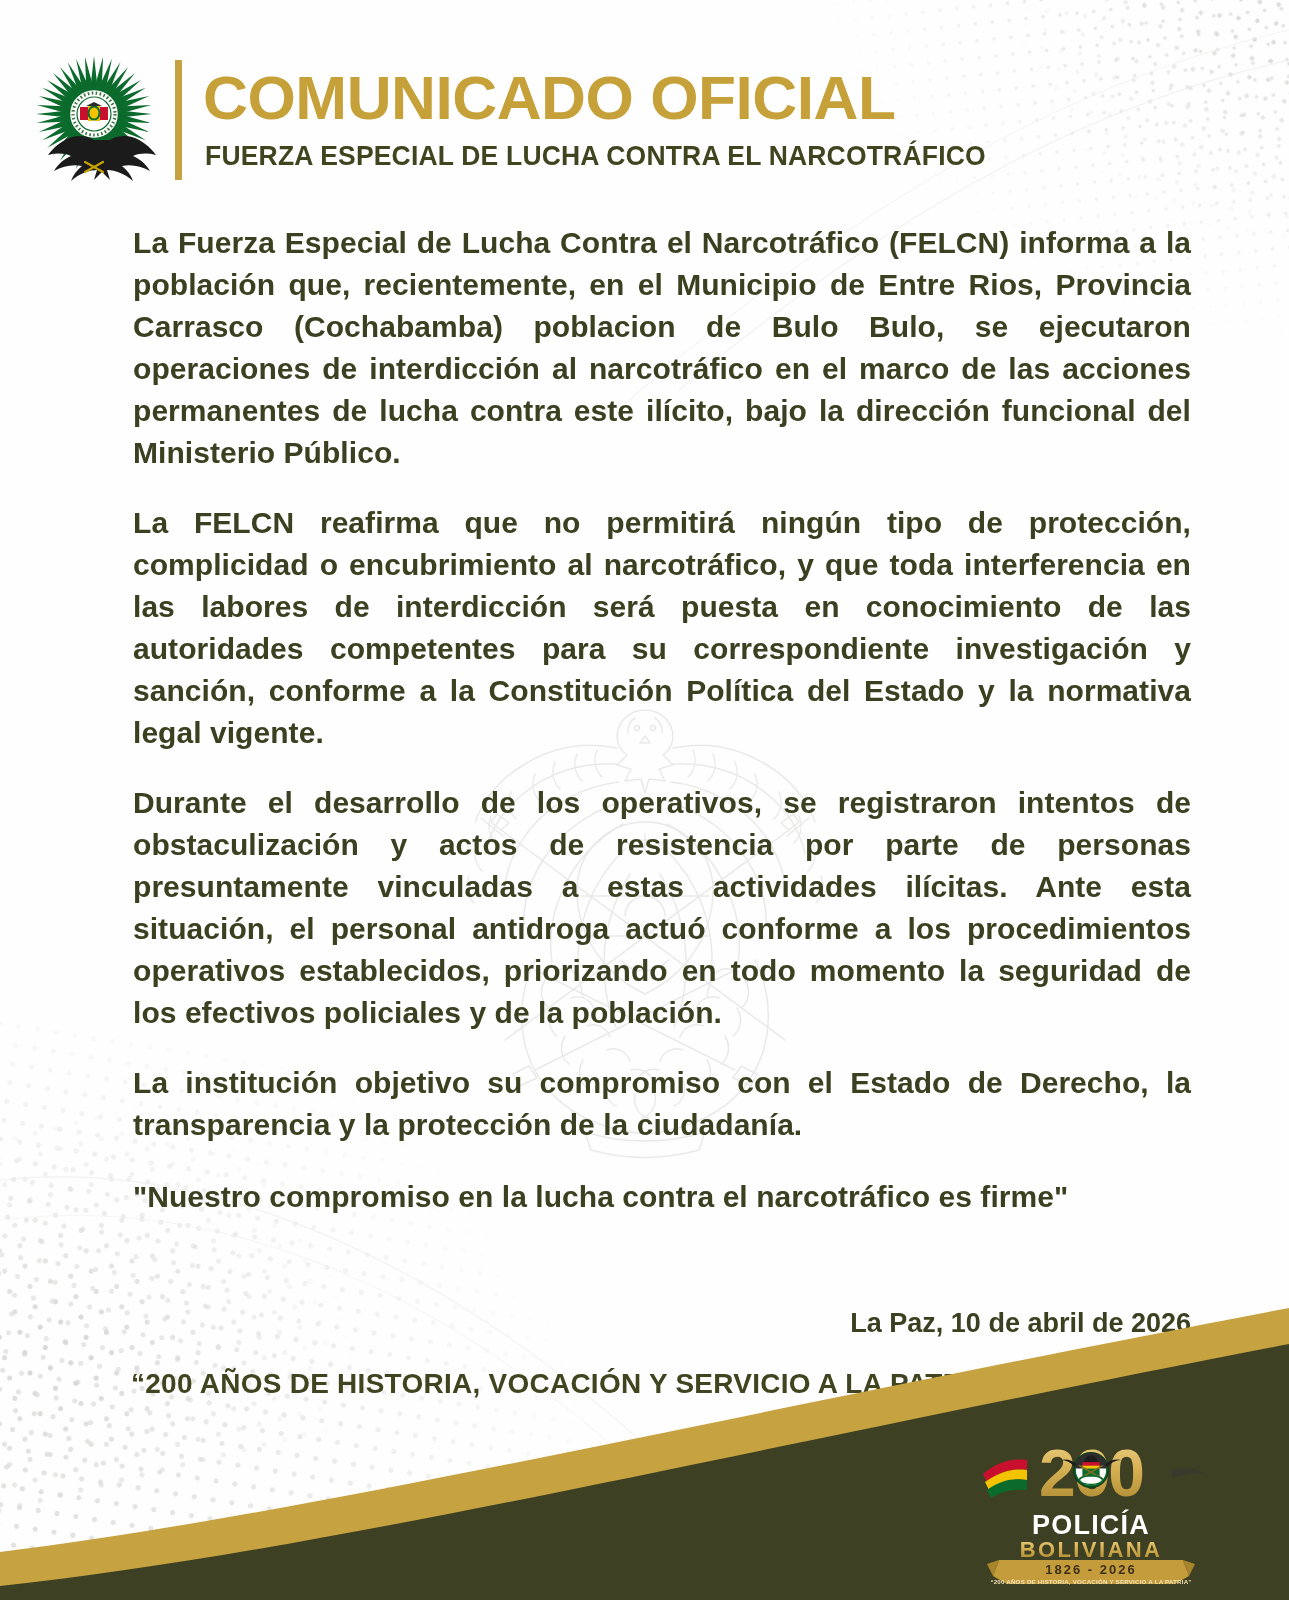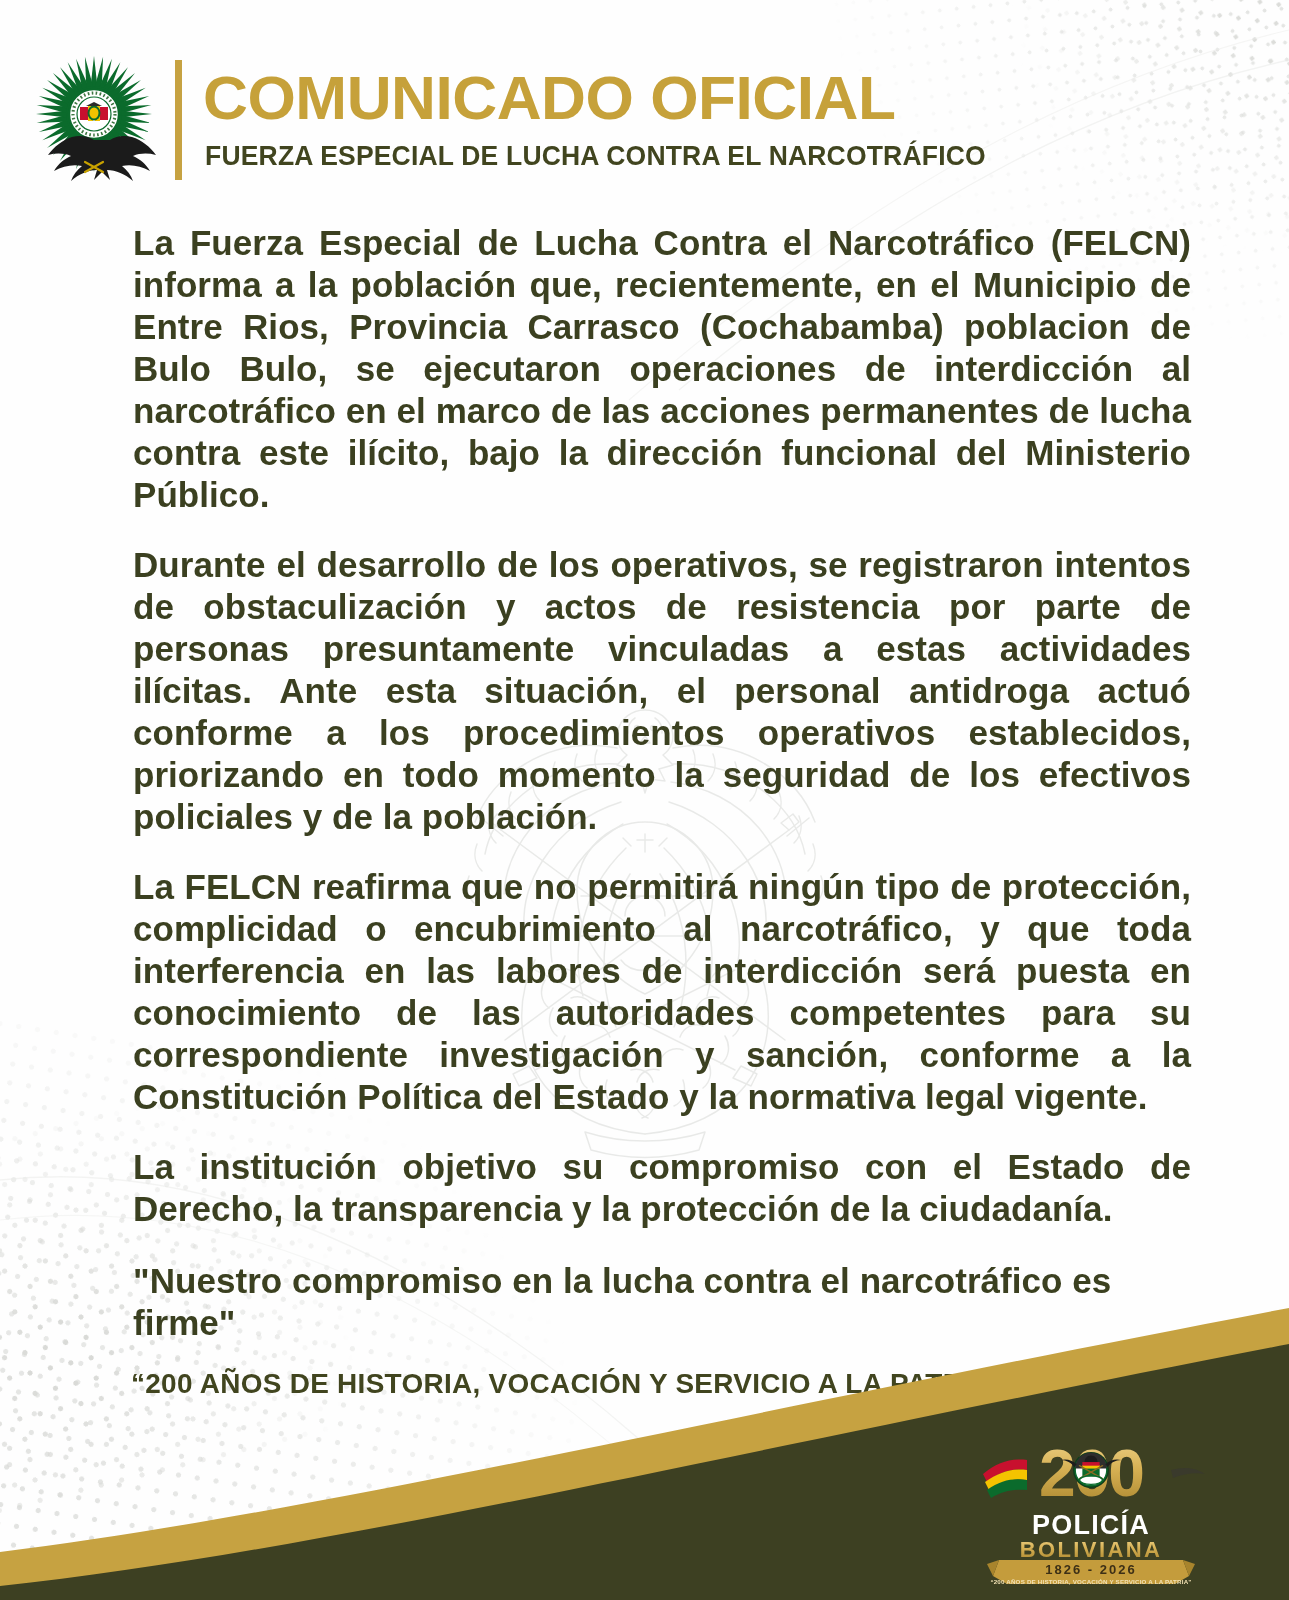--- a/index.html
+++ b/index.html
@@ -137,21 +137,21 @@
 
   
   #body-copy {
     position: absolute;
     left: 133px;
     top: 222px;
     width: 1058px;
   }
   .para {
     margin: 0 0 28px 0;
-    font-size: 35px;
+    font-size: 30px;
     line-height: 42px;
     font-weight: 700;
     color: #3b4020;
     text-align: justify;
     font-family: "Liberation Sans Narrow", "Liberation Sans", sans-serif;
     letter-spacing: 0.05px;
   }
   .para:last-child { margin-bottom: 0; }
   .para.quote {
     text-align: left;
@@ -371,26 +371,27 @@
     </svg>
 
     <div id="header-rule"></div>
 
     <div id="header-title">COMUNICADO OFICIAL</div>
     <div id="header-subtitle">FUERZA ESPECIAL DE LUCHA CONTRA EL NARCOTRÁFICO</div>
   </div>
 
   <div id="body-copy">
     <p class="para">La Fuerza Especial de Lucha Contra el Narcotráfico (FELCN) informa a la población que, recientemente, en el Municipio de Entre Rios, Provincia Carrasco (Cochabamba) poblacion de Bulo Bulo, se ejecutaron operaciones de interdicción al narcotráfico en el marco de las acciones permanentes de lucha contra este ilícito, bajo la dirección funcional del Ministerio Público.</p>
+    <p class="para">La FELCN reafirma que no permitirá ningún tipo de protección, complicidad o encubrimiento al narcotráfico, y que toda interferencia en las labores de interdicción será puesta en conocimiento de las autoridades competentes para su correspondiente investigación y sanción, conforme a la Constitución Política del Estado y la normativa legal vigente.</p>
     <p class="para">Durante el desarrollo de los operativos, se registraron intentos de obstaculización y actos de resistencia por parte de personas presuntamente vinculadas a estas actividades ilícitas. Ante esta situación, el personal antidroga actuó conforme a los procedimientos operativos establecidos, priorizando en todo momento la seguridad de los efectivos policiales y de la población.</p>
-    <p class="para">La FELCN reafirma que no permitirá ningún tipo de protección, complicidad o encubrimiento al narcotráfico, y que toda interferencia en las labores de interdicción será puesta en conocimiento de las autoridades competentes para su correspondiente investigación y sanción, conforme a la Constitución Política del Estado y la normativa legal vigente.</p>
     <p class="para">La institución objetivo su compromiso con el Estado de Derecho, la transparencia y la protección de la ciudadanía.</p>
     <p class="para quote">"Nuestro compromiso en la lucha contra el narcotráfico es firme"</p>
   </div>
 
+  <div id="date-line">La Paz, 10 de abril de 2026</div>
   <div id="motto">“200 AÑOS DE HISTORIA, VOCACIÓN Y SERVICIO A LA PATRIA”</div>
 
   <svg id="footer" viewBox="0 0 1289 300" preserveAspectRatio="none">
 
     <path d="M0 300 L0 252 C320 212 700 120 1289 8 L1289 300 Z" fill="#c6a241"></path>
 
     <path d="M0 300 L0 286 C330 250 710 156 1289 44 L1289 300 Z" fill="#3d4022"></path>
   </svg>
 
   <svg id="footer-logo" viewBox="0 0 252 170">

